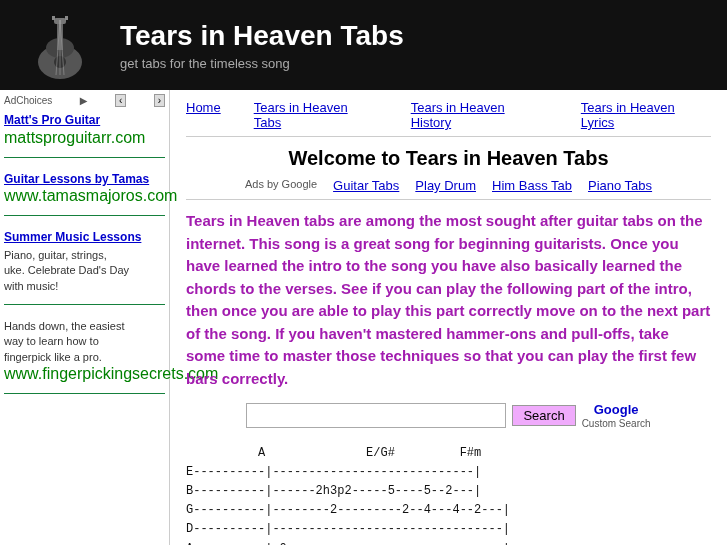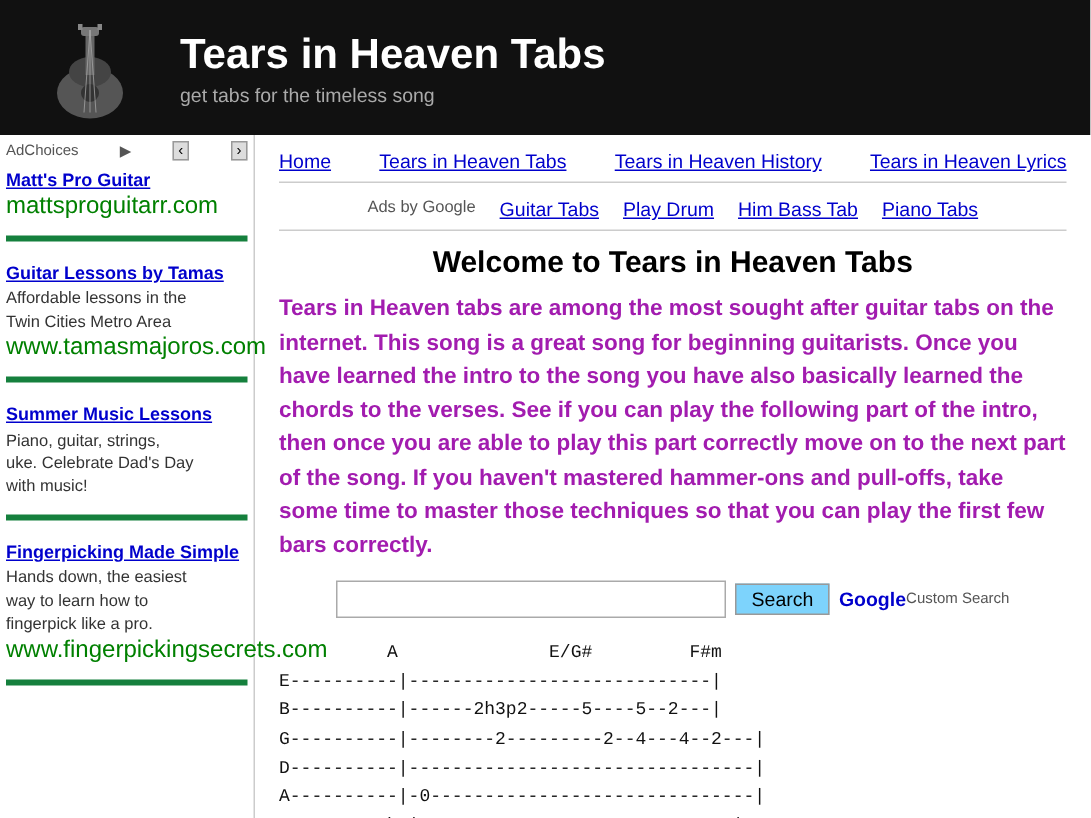--- a/index.html
+++ b/index.html
@@ -56,21 +56,21 @@
     .ad-nav-btn {
       background: #ddd;
       border: 1px solid #999;
       cursor: pointer;
       font-size: 10px;
       padding: 0 3px;
     }
     .sidebar-ad {
       margin-bottom: 14px;
       padding-bottom: 10px;
-      border-bottom: 4px solid #15803d;
+      border-bottom: 1px solid #15803d;
     }
     .sidebar-ad-title {
       color: #00c;
       font-weight: bold;
       font-size: 12px;
       text-decoration: underline;
       cursor: pointer;
       line-height: 1.3;
     }
     .sidebar-ad-desc {
@@ -86,25 +86,24 @@
 
     
     #content {
       flex: 1;
       padding: 10px 16px;
     }
 
     
     #nav {
       display: flex;
-      gap: 20px;
+      gap: 33px;
       border-bottom: 1px solid #ccc;
       padding-bottom: 6px;
       margin-bottom: 10px;
-      justify-content: space-between;
     }
     .nav-link {
       color: #00c;
       text-decoration: underline;
       cursor: pointer;
       font-size: 13px;
     }
 
     
     #page-title {
@@ -151,29 +150,29 @@
       margin-bottom: 14px;
       justify-content: center;
     }
     #search-input {
       width: 260px;
       border: 1px solid #aaa;
       padding: 4px 6px;
       font-size: 13px;
     }
     #search-button {
-      background: #7dd3fc;
+      background: #f0abfc;
       border: 1px solid #999;
       padding: 2px 10px;
       font-size: 13px;
       cursor: pointer;
     }
     #google-custom-search {
       display: flex;
-      flex-direction: row;
+      flex-direction: column;
       align-items: center;
       font-size: 10px;
       color: #555;
       line-height: 1.2;
     }
     #google-logo-text {
       font-size: 13px;
       font-weight: bold;
       color: #00c;
     }
@@ -222,54 +221,52 @@
       <button class="ad-nav-btn">›</button>
     </div>
 
     <div class="sidebar-ad">
       <div class="sidebar-ad-title">Matt's Pro Guitar</div>
       <div class="sidebar-ad-url">mattsproguitarr.com</div>
     </div>
 
     <div class="sidebar-ad">
       <div class="sidebar-ad-title">Guitar Lessons by Tamas</div>
-      <div class="sidebar-ad-desc">Affordable lessons in the<br>Twin Cities Metro Area</div>
       <div class="sidebar-ad-url">www.tamasmajoros.com</div>
     </div>
 
     <div class="sidebar-ad">
       <div class="sidebar-ad-title">Summer Music Lessons</div>
       <div class="sidebar-ad-desc">Piano, guitar, strings,<br>uke. Celebrate Dad's Day<br>with music!</div>
     </div>
 
     <div class="sidebar-ad">
-      <div class="sidebar-ad-title">Fingerpicking Made Simple</div>
       <div class="sidebar-ad-desc">Hands down, the easiest<br>way to learn how to<br>fingerpick like a pro.</div>
       <div class="sidebar-ad-url">www.fingerpickingsecrets.com</div>
     </div>
   </div>
 
   <div id="content">
 
     <div id="nav">
       <span class="nav-link">Home</span>
       <span class="nav-link">Tears in Heaven Tabs</span>
       <span class="nav-link">Tears in Heaven History</span>
       <span class="nav-link">Tears in Heaven Lyrics</span>
     </div>
+
+    <div id="page-title">Welcome to Tears in Heaven Tabs</div>
 
     <div id="secondary-nav">
       <span id="ads-by-google-label">Ads by Google</span>
       <span class="sec-nav-link">Guitar Tabs</span>
       <span class="sec-nav-link">Play Drum</span>
       <span class="sec-nav-link">Him Bass Tab</span>
       <span class="sec-nav-link">Piano Tabs</span>
     </div>
-
-    <div id="page-title">Welcome to Tears in Heaven Tabs</div>
 
     <div id="body-text">Tears in Heaven tabs are among the most sought after guitar tabs on the internet. This song is a great song for beginning guitarists. Once you have learned the intro to the song you have also basically learned the chords to the verses. See if you can play the following part of the intro, then once you are able to play this part correctly move on to the next part of the song. If you haven't mastered hammer-ons and pull-offs, take some time to master those techniques so that you can play the first few bars correctly.</div>
 
     <div id="search-row">
       <input type="text" id="search-input" style="">
       <button id="search-button">Search</button>
       <div id="google-custom-search">
         <span id="google-logo-text">Google</span>
         <span>Custom Search</span>
       </div>

